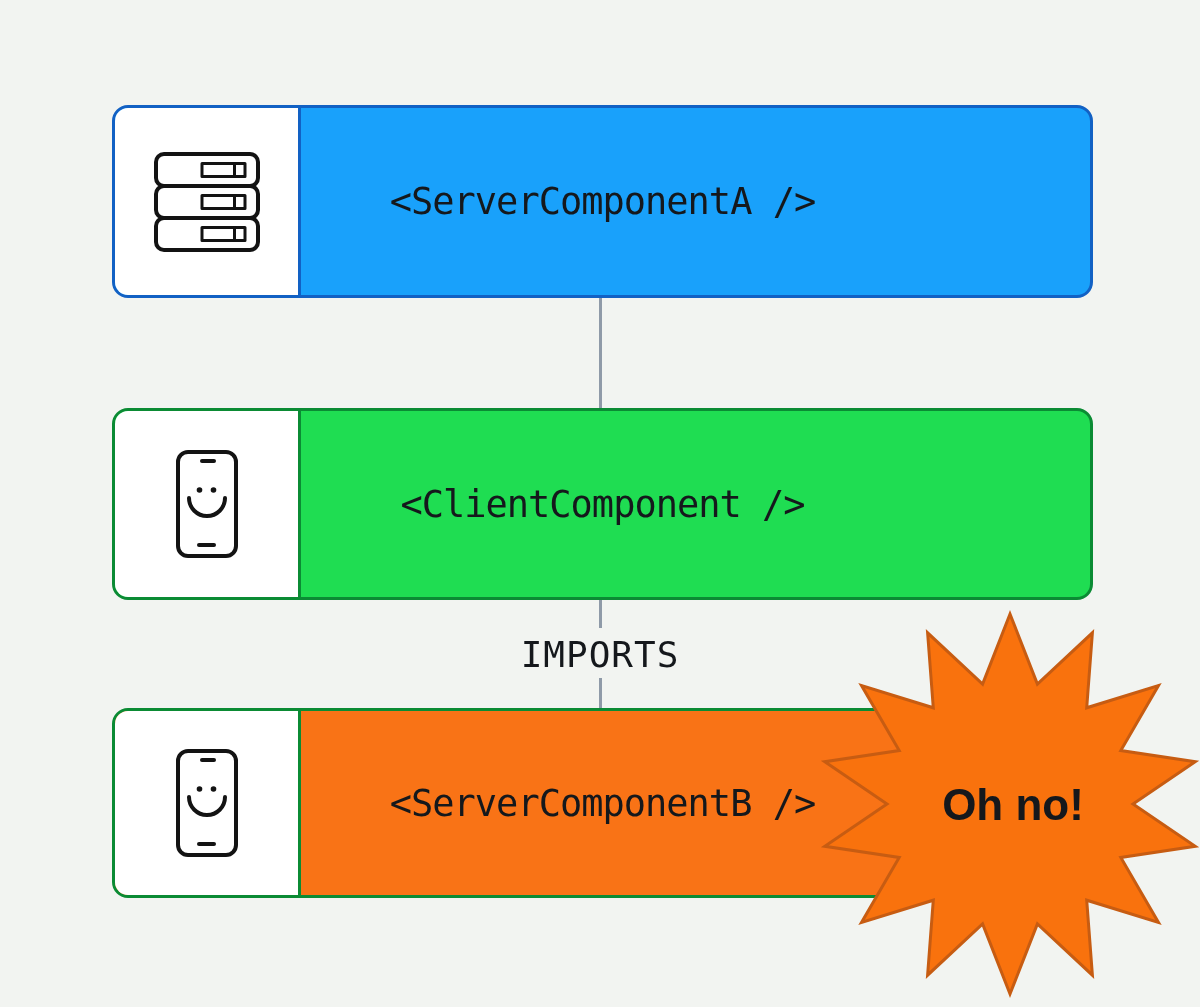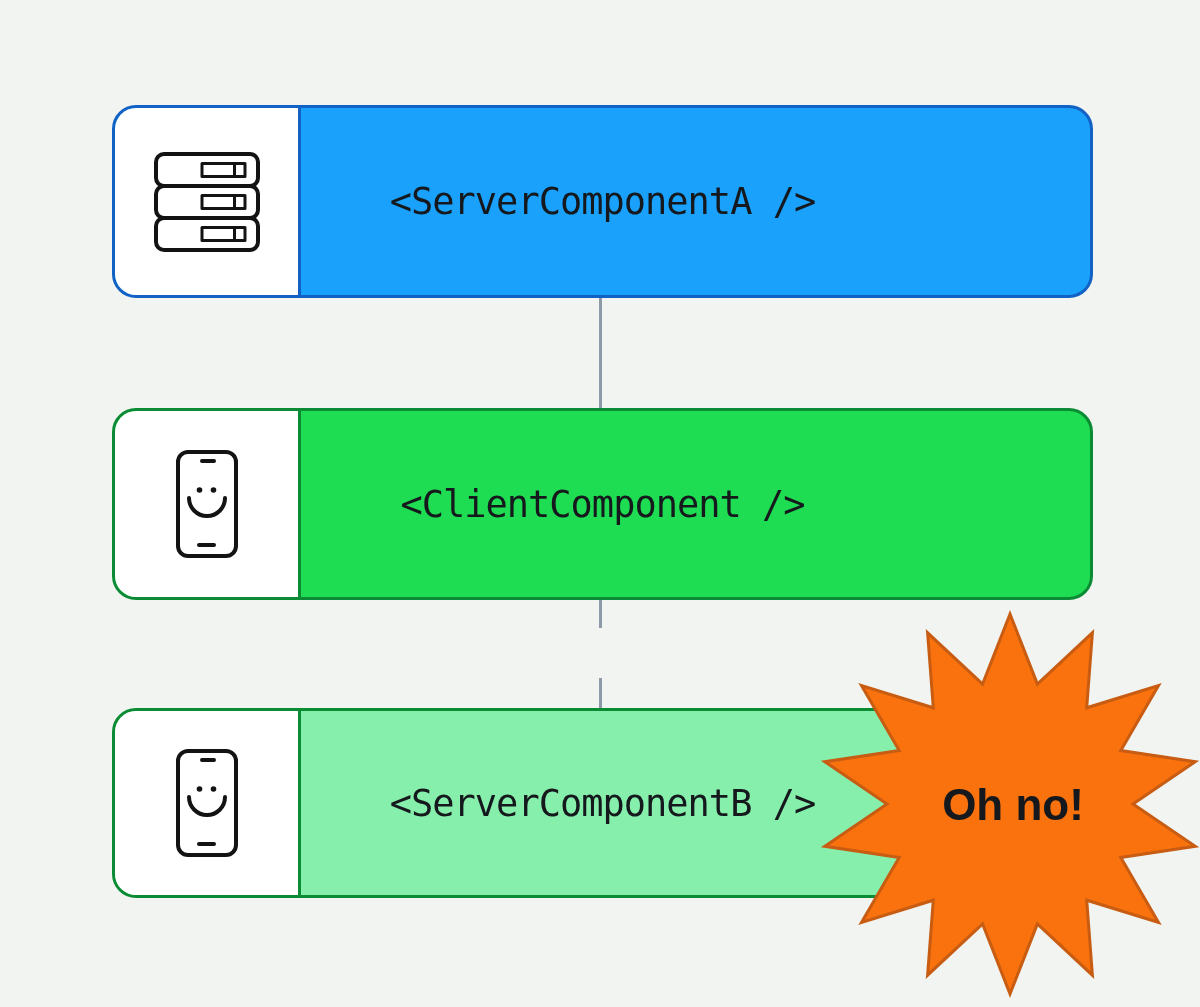--- a/index.html
+++ b/index.html
@@ -2,21 +2,21 @@
 <html><head>
 <meta charset="utf-8">
 <style>
   html,body{margin:0;padding:0;}
   .canvas{
     position:relative;width:1200px;height:1007px;overflow:hidden;
     font-family:"DejaVu Sans Mono",monospace;
   }
   .component-box{
     position:absolute;left:112px;width:981px;
-    border:3px solid;border-radius:24px;
+    border:3px solid;border-radius:16px;
     box-sizing:border-box;overflow:hidden;
   }
   .icon-section{
     position:absolute;left:0;top:0;bottom:0;width:183px;
     background:#ffffff;border-right:3px solid;
     display:flex;align-items:center;justify-content:center;
   }
   .box-label{
     position:absolute;inset:0;
     display:flex;align-items:center;justify-content:center;
@@ -76,24 +76,25 @@
           <path d="M 13 48 A 18 18 0 0 0 49 48"></path>
           <line x1="23" y1="95" x2="38" y2="95"></line>
         </svg>
       </span>
     </div>
     <div class="box-label">&lt;ClientComponent /&gt;</div>
   </div>
 
   <div class="connector" style="left: 599px; top: 600px; height: 28px; background: rgb(143, 154, 168);"></div>
 
+  <div class="imports-label">IMPORTS</div>
 
   <div class="connector" style="left: 599px; top: 678px; height: 30px; background: rgb(143, 154, 168);"></div>
 
-  <div class="component-box" style="top: 708px; height: 190px; background-color: #86efac; border-color: rgb(11, 139, 52);">
+  <div class="component-box" style="top: 708px; height: 190px; background-color: #f97316; border-color: rgb(11, 139, 52);">
     <div class="icon-section" style="border-right-color: rgb(11, 139, 52); background: rgb(255, 255, 255);">
       <span class="icon" style="color: rgb(19, 19, 19);">
         <svg width="62" height="108" viewBox="0 0 62 108" fill="none" stroke="currentColor" stroke-width="4" stroke-linejoin="round" stroke-linecap="round">
           <rect x="2" y="2" width="58" height="104" rx="10"></rect>
           <line x1="26" y1="11" x2="38" y2="11"></line>
           <circle cx="23.5" cy="40" r="2.8" fill="currentColor" stroke="none"></circle>
           <circle cx="37.5" cy="40" r="2.8" fill="currentColor" stroke="none"></circle>
           <path d="M 13 48 A 18 18 0 0 0 49 48"></path>
           <line x1="23" y1="95" x2="38" y2="95"></line>
         </svg>

